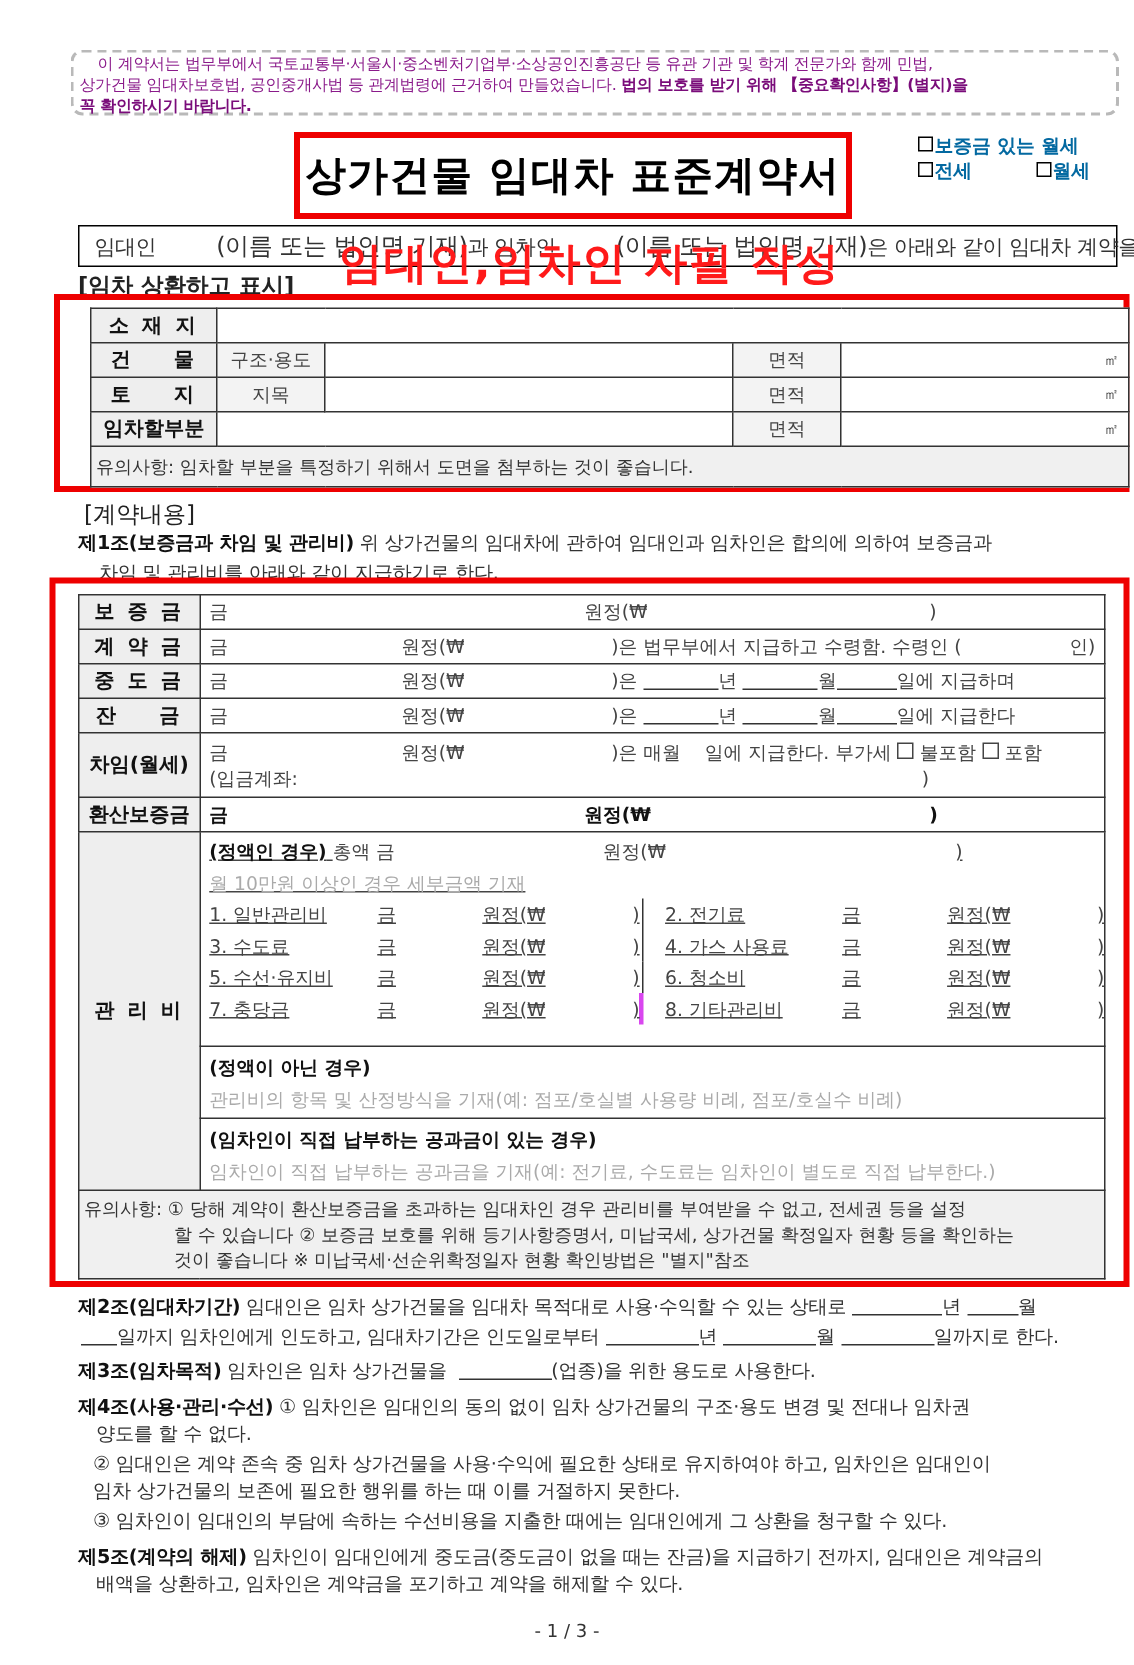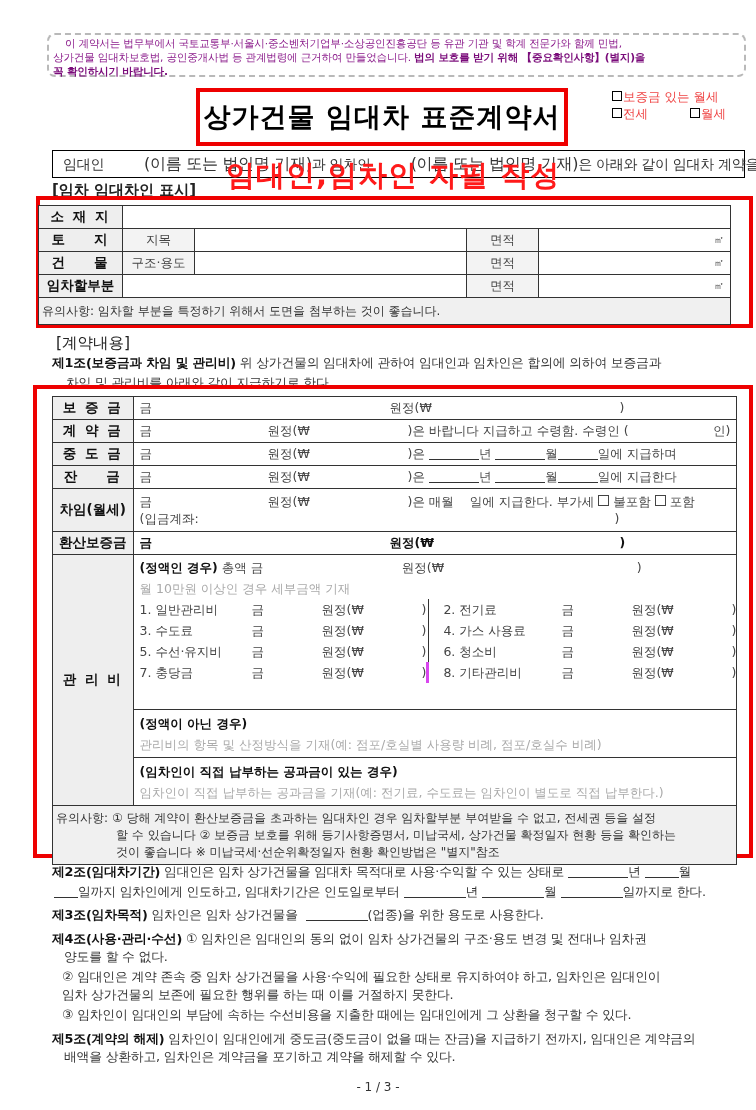--- a/index.html
+++ b/index.html
@@ -5,21 +5,21 @@
   html, body { margin:0; padding:0; }
   body { width:756px; height:1110px; background:#ffffff; position:relative; overflow:hidden;
          font-family:"DejaVu Sans", "Liberation Sans", sans-serif; color:#222; font-size:12.5px; }
   .abs { position:absolute; }
   .notice { left:47px; top:33px; width:699px; height:44px; border:2px dashed #b9b9b9; border-radius:8px;
             color:#8a1a8a; font-size:10.6px; line-height:14px; padding:1px 4px; box-sizing:border-box; letter-spacing:-0.2px; }
   .notice b { color:#7a0c7a; }
   .title-box { left:196px; top:88px; width:372px; height:58px; border:4px solid #ee0000; box-sizing:border-box;
                display:flex; align-items:center; justify-content:center; }
   .title-box span { font-size:27px; font-weight:bold; color:#000; letter-spacing:1px; }
-  .types { left:612px; top:88px; font-size:12.5px; line-height:17px; color:#ef4444; }
+  .types { left:612px; top:88px; font-size:12.5px; line-height:17px; color:#0369a1;font-weight:bold; }
   .types .cb { display:inline-block; width:8px; height:8px; border:1.3px solid #000; margin-right:1px; vertical-align:0px; }
   .intro { left:52px; top:150px; width:693px; height:28px; border:1.3px solid #000; box-sizing:border-box;
            font-size:14px; color:#333; padding:3px 10px; white-space:nowrap; letter-spacing:-0.3px; }
   .intro small { font-size:16px;padding-left:40px; }
   .overlay-text { left:226px; top:156px; color:#ff1a1a; font-size:29px; font-weight:bold; white-space:nowrap; letter-spacing:1px; }
   .sec-title { font-size:15px; color:#222; }
   .redbox { border:4px solid #ee0000; box-sizing:border-box; }
   table.form { border-collapse:collapse; position:absolute; background:#fff; }
   table.form td { border:1px solid #333; padding:0 6px; font-size:12.5px; color:#444; height:22px; white-space:nowrap; }
   table.form td.lbl { background:#eeeeee; font-weight:bold; color:#111; text-align:center; font-size:13.5px; letter-spacing:2px; }
@@ -54,49 +54,49 @@
     <span><span class="cb"></span><span>전세</span></span>
     <span style="display:inline-block;width:34px;"></span>
     <span><span class="cb"></span><span>월세</span></span>
   </div>
 </div>
 
 <div class="abs intro">
   <span>임대인</span><small>(이름 또는 법인명 기재)</small><span>과 </span><span>임차인</span><small>(이름 또는 법인명 기재)</small><span>은 아래와 같이 임대차 계약을 체결한다</span>
 </div>
 
-<div class="abs sec-title" style="left:52px; top:181px; font-weight:bold;">[임차 임대차인 표시]</div>
+<div class="abs sec-title" style="left:52px; top:181px; font-weight:bold;">[임차 상환하고 표시]</div>
 
 <div class="abs overlay-text">임대인,임차인 자필 작성</div>
 
 <div class="abs redbox" style="left:36px; top:196px; width:717px; height:132px;"></div>
 
-<table class="form" style="left:38px; top:205px; width:693px;">
+<table class="form" style="left:60px; top:205px; width:693px;">
   <colgroup>
       <col style="width:84px">
       <col style="width:72px">
       <col style="width:272px">
       <col style="width:72px">
       <col>
     </colgroup>
   <tbody>
       <tr>
     <td class="lbl">소 재 지</td>
     <td colspan="4"></td>
   </tr>
   <tr>
-    <td class="lbl" style="white-space:pre;">토    지</td>
-    <td class="sub">지목</td>
+    <td class="lbl" style="white-space:pre;">건    물</td>
+    <td class="sub">구조·용도</td>
     <td></td>
     <td class="sub">면적</td>
     <td class="unit">㎡</td>
   </tr>
   <tr>
-    <td class="lbl" style="white-space:pre;">건    물</td>
-    <td class="sub">구조·용도</td>
+    <td class="lbl" style="white-space:pre;">토    지</td>
+    <td class="sub">지목</td>
     <td></td>
     <td class="sub">면적</td>
     <td class="unit">㎡</td>
   </tr>
   <tr>
     <td class="lbl" style="letter-spacing:0;">임차할부분</td>
     <td colspan="2"></td>
     <td class="sub">면적</td>
     <td class="unit">㎡</td>
   </tr>
@@ -122,21 +122,21 @@
   <tbody>
       <tr>
     <td class="lbl">보 증 금</td>
     <td>
       <span style="display:inline-block;width:250px;">금</span><span style="display:inline-block;width:230px;">원정(₩</span><span>)</span>
     </td>
   </tr>
   <tr>
     <td class="lbl">계 약 금</td>
     <td>
-      <span style="display:inline-block;width:128px;">금</span><span style="display:inline-block;width:140px;">원정(₩</span><span>)은 바랍니다 지급하고 수령함. 수령인 (</span><span style="float:right;">인)</span>
+      <span style="display:inline-block;width:128px;">금</span><span style="display:inline-block;width:140px;">원정(₩</span><span>)은 법무부에서 지급하고 수령함. 수령인 (</span><span style="float:right;">인)</span>
     </td>
   </tr>
   <tr>
     <td class="lbl">중 도 금</td>
     <td>
       <span style="display:inline-block;width:128px;">금</span><span style="display:inline-block;width:140px;">원정(₩</span><span>)은</span>
       <span class="blank" style="width:50px;"></span><span>년</span>
       <span class="blank" style="width:50px;"></span><span>월</span><span class="blank" style="width:40px;"></span><span>일에 지급하며</span>
     </td>
   </tr>
@@ -162,21 +162,21 @@
   <tr>
     <td class="lbl" style="letter-spacing:0;">환산보증금</td>
     <td style="font-weight:bold; color:#111;">
       <span style="display:inline-block;width:250px;">금</span><span style="display:inline-block;width:230px;">원정(₩</span><span>)</span>
     </td>
   </tr>
   <tr>
     <td class="lbl" rowspan="3" style="vertical-align:middle; padding-top:0;">
       <span>관 리 비</span>
     </td>
-    <td style="height:140px; padding:2px 0 12px 0; vertical-align:top; line-height:21px;">
+    <td style="height:140px; padding:2px 0 0 0; vertical-align:top; line-height:21px;text-decoration:underline;">
       <div style="padding-left:6px;"><b style="color:#111;">(정액인 경우)</b> <span style="display:inline-block;width:180px;">총액 금</span><span style="display:inline-block;width:235px;">원정(₩</span><span>)</span></div>
       <div class="gray" style="padding-left:6px;">월 10만원 이상인 경우 세부금액 기재</div>
       <div class="mg-grid">
         <div class="mg-item" style="padding-left:6px; border-right:1px solid #333;">
               <span style="width:112px;">1. 일반관리비</span>
               <span style="width:70px;">금</span>
               <span style="width:100px;">원정(₩</span>
               <span>)</span>
             </div>
         <div class="mg-item" style="padding-left:14px;">
@@ -231,21 +231,21 @@
     </td>
   </tr>
   <tr>
     <td style="height:46px; line-height:21px; padding-top:1px;">
       <div><b style="color:#111;">(임차인이 직접 납부하는 공과금이 있는 경우)</b></div>
       <div class="gray">임차인이 직접 납부하는 공과금을 기재(예: 전기료, 수도료는 임차인이 별도로 직접 납부한다.)</div>
     </td>
   </tr>
   <tr class="note-row">
     <td colspan="2" style="height:54px; padding:2px 3px; line-height:17px;">
-      <div><span>유의사항:</span> <span>① 당해 계약이 환산보증금을 초과하는 임대차인 경우 임차할부분 부여받을 수 없고, 전세권 등을 설정</span></div>
+      <div><span>유의사항:</span> <span>① 당해 계약이 환산보증금을 초과하는 임대차인 경우 관리비를 부여받을 수 없고, 전세권 등을 설정</span></div>
       <div style="padding-left:60px;">할 수 있습니다 ② 보증금 보호를 위해 등기사항증명서, 미납국세, 상가건물 확정일자 현황 등을 확인하는</div>
       <div style="padding-left:60px;">것이 좋습니다 ※ 미납국세·선순위확정일자 현황 확인방법은 "별지"참조</div>
     </td>
   </tr>
 </tbody>
   </table>
 
 <div class="abs art" style="top:862px;">
   <b>제2조(임대차기간)</b><span> 임대인은 임차 상가건물을 임대차 목적대로 사용·수익할 수 있는 상태로 </span><span class="blank" style="width:60px;"></span><span>년</span> <span class="blank" style="width:34px;"></span><span>월</span>
 </div>

